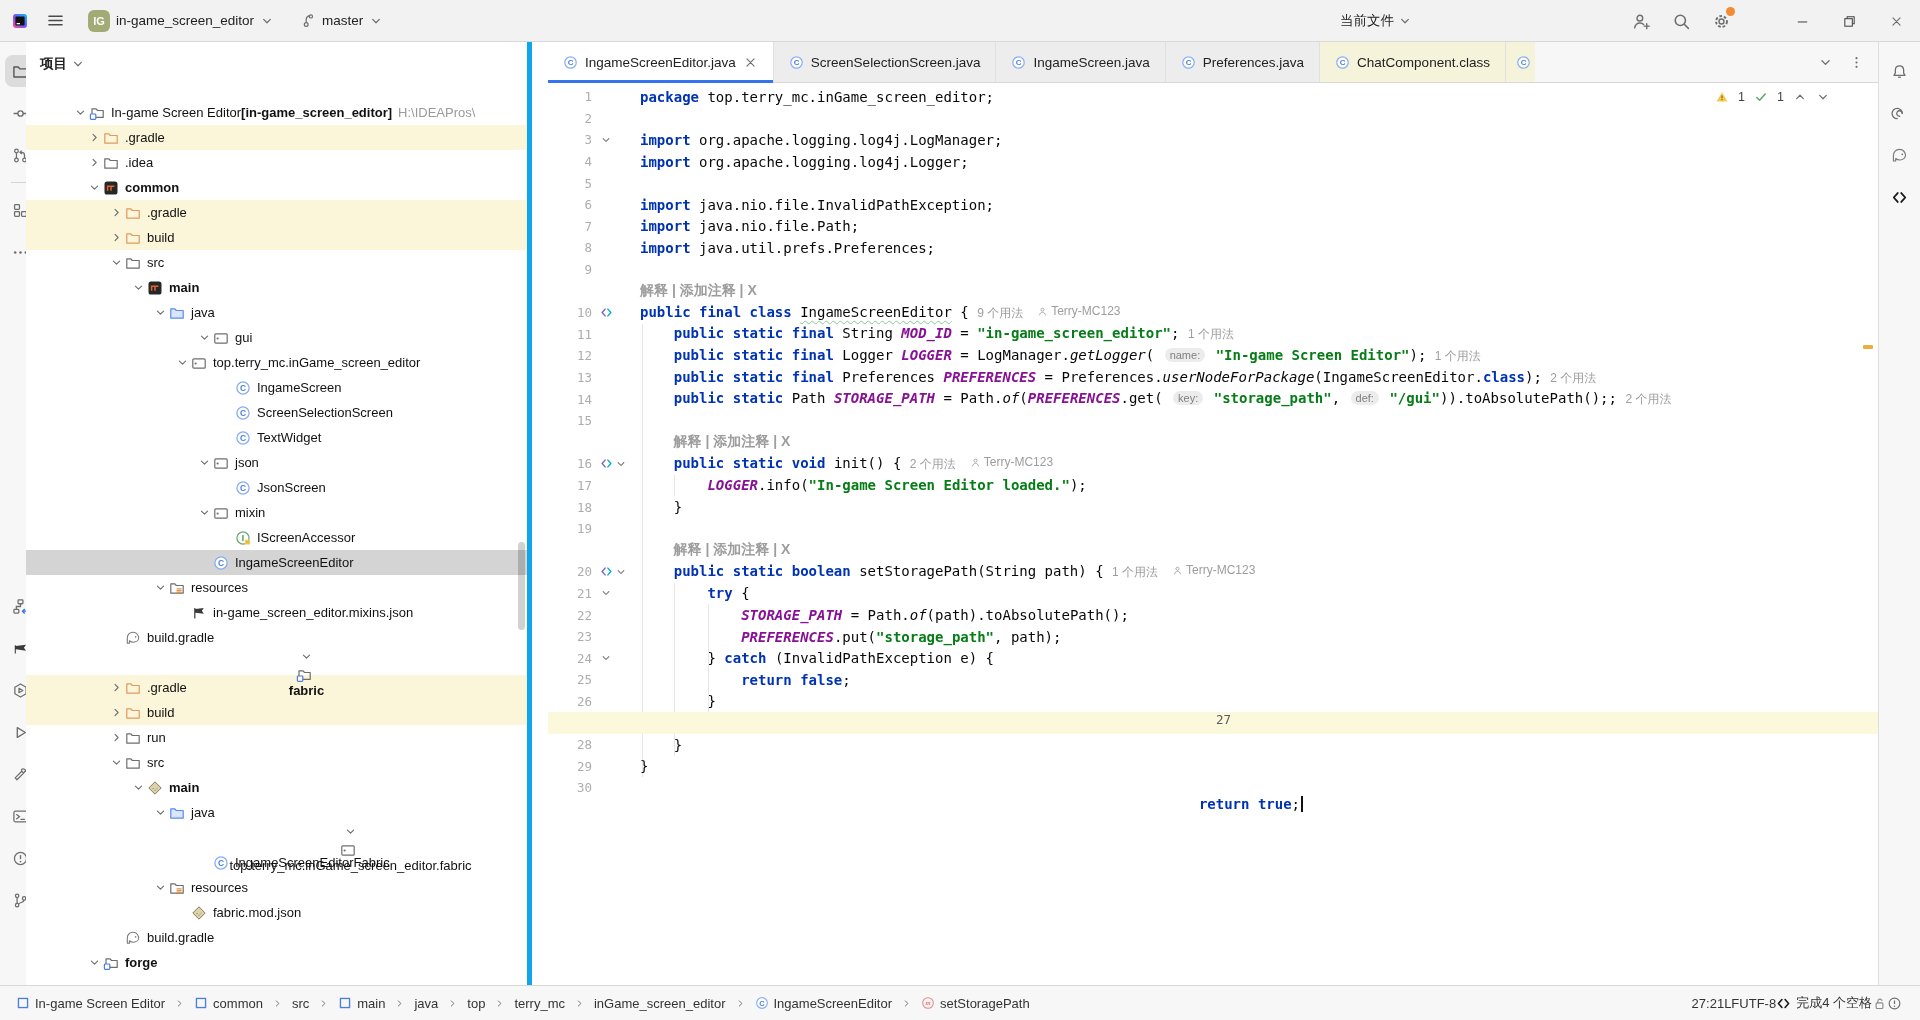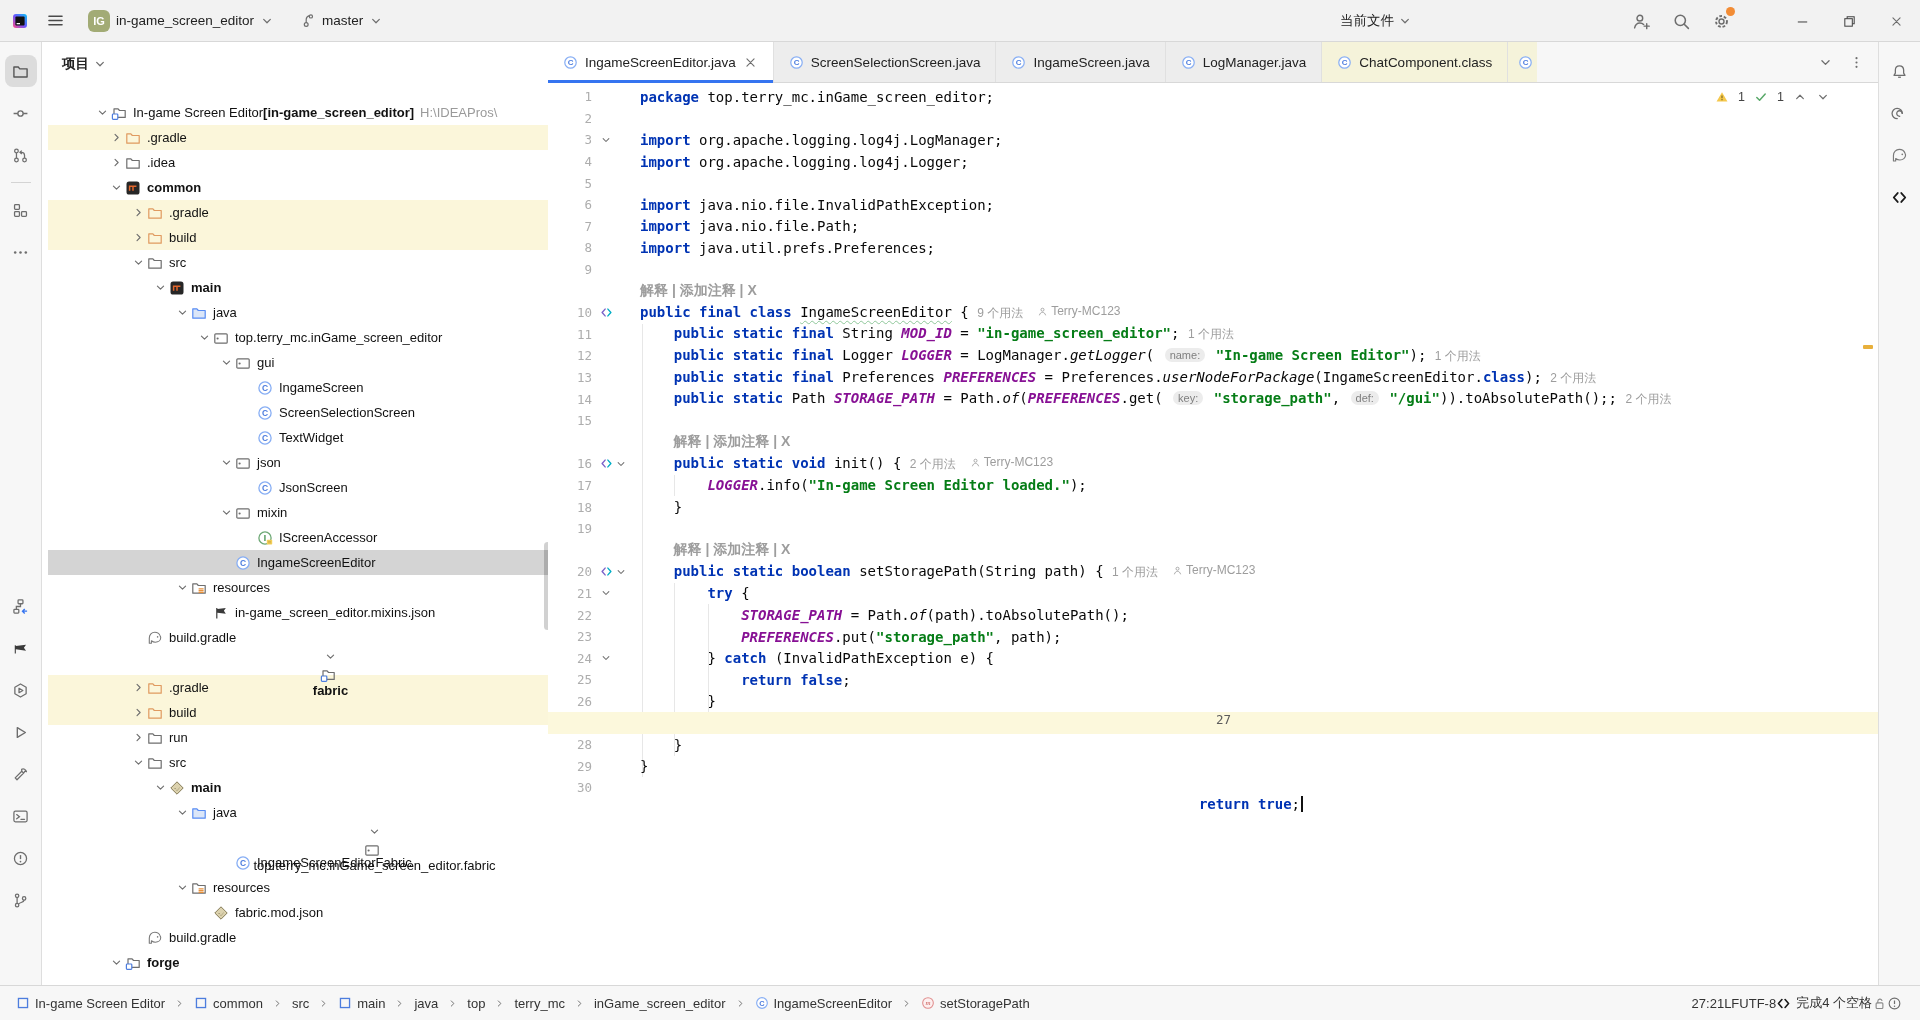--- a/index.html
+++ b/index.html
@@ -34,22 +34,22 @@
   .stripe-btn svg { width:17px; height:17px; }
   .stripe-btn.active { background:#DCDCDC; }
   .stripe-div { width:20px; height:1px; background:#D4D4D4; margin:6px 0; }
   .stripe-spacer { flex:0 0 312px; }
 
   
   #right-stripe { position:absolute; left:1878px; top:42px; width:42px; height:943px;
     background:#F7F7F7; border-left:1px solid #DEDEDE; display:flex; flex-direction:column; align-items:center; padding-top:8px; }
 
   
-  #panel { position:absolute; left:48px; top:42px; width:506px; height:943px; background:#fff;
-    border-right:1px solid #0ea5e9; overflow:hidden; }
+  #panel { position:absolute; left:26px; top:42px; width:506px; height:943px; background:#fff;
+    border-right:5px solid #0ea5e9; overflow:hidden; }
   #panel-header { height:44px; display:flex; align-items:center; gap:4px; padding-left:14px; }
   #panel-title { font-size:13.5px; font-weight:bold; color:#222; }
   #tree { padding-top:14px; }
   .trow { height:25px; display:flex; align-items:center; font-size:13px; white-space:nowrap; }
   .trow.yellow { background:#FBF6DA; }
   .trow.sel { background:#D4D4D4; }
   .tchev { width:17px; display:inline-flex; justify-content:center; flex:0 0 17px; }
   .tchev svg { width:13px; height:13px; }
   .tchev.closed svg { transform:rotate(-90deg); }
   .trow .ic { margin-right:6px; flex:0 0 16px; }
@@ -472,47 +472,47 @@
             <path d="M4.2 6.2 8 10l3.8-3.8" fill="none" stroke="#6E6E6E" stroke-width="1.4" stroke-linecap="round" stroke-linejoin="round"></path>
           </svg>
         </span>
         <span class="ic">
           <svg viewBox="0 0 16 16" xmlns="http://www.w3.org/2000/svg">
             <path d="M1.8 13.2V3.8h4.1l1.4 1.7h6.9v7.7z" fill="#DBE6F8" stroke="#588CF3" stroke-width="1.2" stroke-linejoin="round"></path>
           </svg>
         </span>
         <span class="tlabel">java</span>
       </div>
-      <div class="trow" style="padding-left: 148px;">
+      <div class="trow" style="padding-left: 170px;">
         <span class="tchev">
           <svg viewBox="0 0 16 16" xmlns="http://www.w3.org/2000/svg">
             <path d="M4.2 6.2 8 10l3.8-3.8" fill="none" stroke="#6E6E6E" stroke-width="1.4" stroke-linecap="round" stroke-linejoin="round"></path>
           </svg>
         </span>
         <span class="ic">
           <svg viewBox="0 0 16 16" xmlns="http://www.w3.org/2000/svg">
             <rect x="1.8" y="3.8" width="12.4" height="9.4" rx="1" fill="none" stroke="#6E6E6E" stroke-width="1.2"></rect>
             <circle cx="4.6" cy="8.5" r="1.1" fill="#6E6E6E"></circle>
           </svg>
         </span>
-        <span class="tlabel">top.terry_mc.inGame_screen_editor</span>
-      </div>
-      <div class="trow" style="padding-left: 170px;">
+        <span class="tlabel">gui</span>
+      </div>
+      <div class="trow" style="padding-left: 148px;">
         <span class="tchev">
           <svg viewBox="0 0 16 16" xmlns="http://www.w3.org/2000/svg">
             <path d="M4.2 6.2 8 10l3.8-3.8" fill="none" stroke="#6E6E6E" stroke-width="1.4" stroke-linecap="round" stroke-linejoin="round"></path>
           </svg>
         </span>
         <span class="ic">
           <svg viewBox="0 0 16 16" xmlns="http://www.w3.org/2000/svg">
             <rect x="1.8" y="3.8" width="12.4" height="9.4" rx="1" fill="none" stroke="#6E6E6E" stroke-width="1.2"></rect>
             <circle cx="4.6" cy="8.5" r="1.1" fill="#6E6E6E"></circle>
           </svg>
         </span>
-        <span class="tlabel">gui</span>
+        <span class="tlabel">top.terry_mc.inGame_screen_editor</span>
       </div>
       <div class="trow" style="padding-left: 192px;">
         <span class="tchev"></span>
         <span class="ic">
           <svg viewBox="0 0 16 16" xmlns="http://www.w3.org/2000/svg">
             <circle cx="8" cy="8" r="6.1" fill="#fff" stroke="#87AEF4" stroke-width="1.3"></circle>
             <text x="8" y="11" font-size="8.5" font-weight="bold" fill="#4D7DDE" text-anchor="middle" font-family="Liberation Sans,sans-serif">C</text>
           </svg>
         </span>
         <span class="tlabel">IngameScreen</span>
@@ -832,21 +832,21 @@
       </span>
       <span>IngameScreen.java</span>
     </div>
     <div class="tab">
       <span class="ic">
         <svg viewBox="0 0 16 16" xmlns="http://www.w3.org/2000/svg">
           <circle cx="8" cy="8" r="6.1" fill="#fff" stroke="#87AEF4" stroke-width="1.3"></circle>
           <text x="8" y="11" font-size="8.5" font-weight="bold" fill="#4D7DDE" text-anchor="middle" font-family="Liberation Sans,sans-serif">C</text>
         </svg>
       </span>
-      <span>LogManager.java</span>
+      <span>Preferences.java</span>
     </div>
     <div class="tab highlight">
       <span class="ic">
         <svg viewBox="0 0 16 16" xmlns="http://www.w3.org/2000/svg">
           <circle cx="8" cy="8" r="6.1" fill="#fff" stroke="#87AEF4" stroke-width="1.3"></circle>
           <text x="8" y="11" font-size="8.5" font-weight="bold" fill="#4D7DDE" text-anchor="middle" font-family="Liberation Sans,sans-serif">C</text>
         </svg>
       </span>
       <span>ChatComponent.class</span>
     </div>

